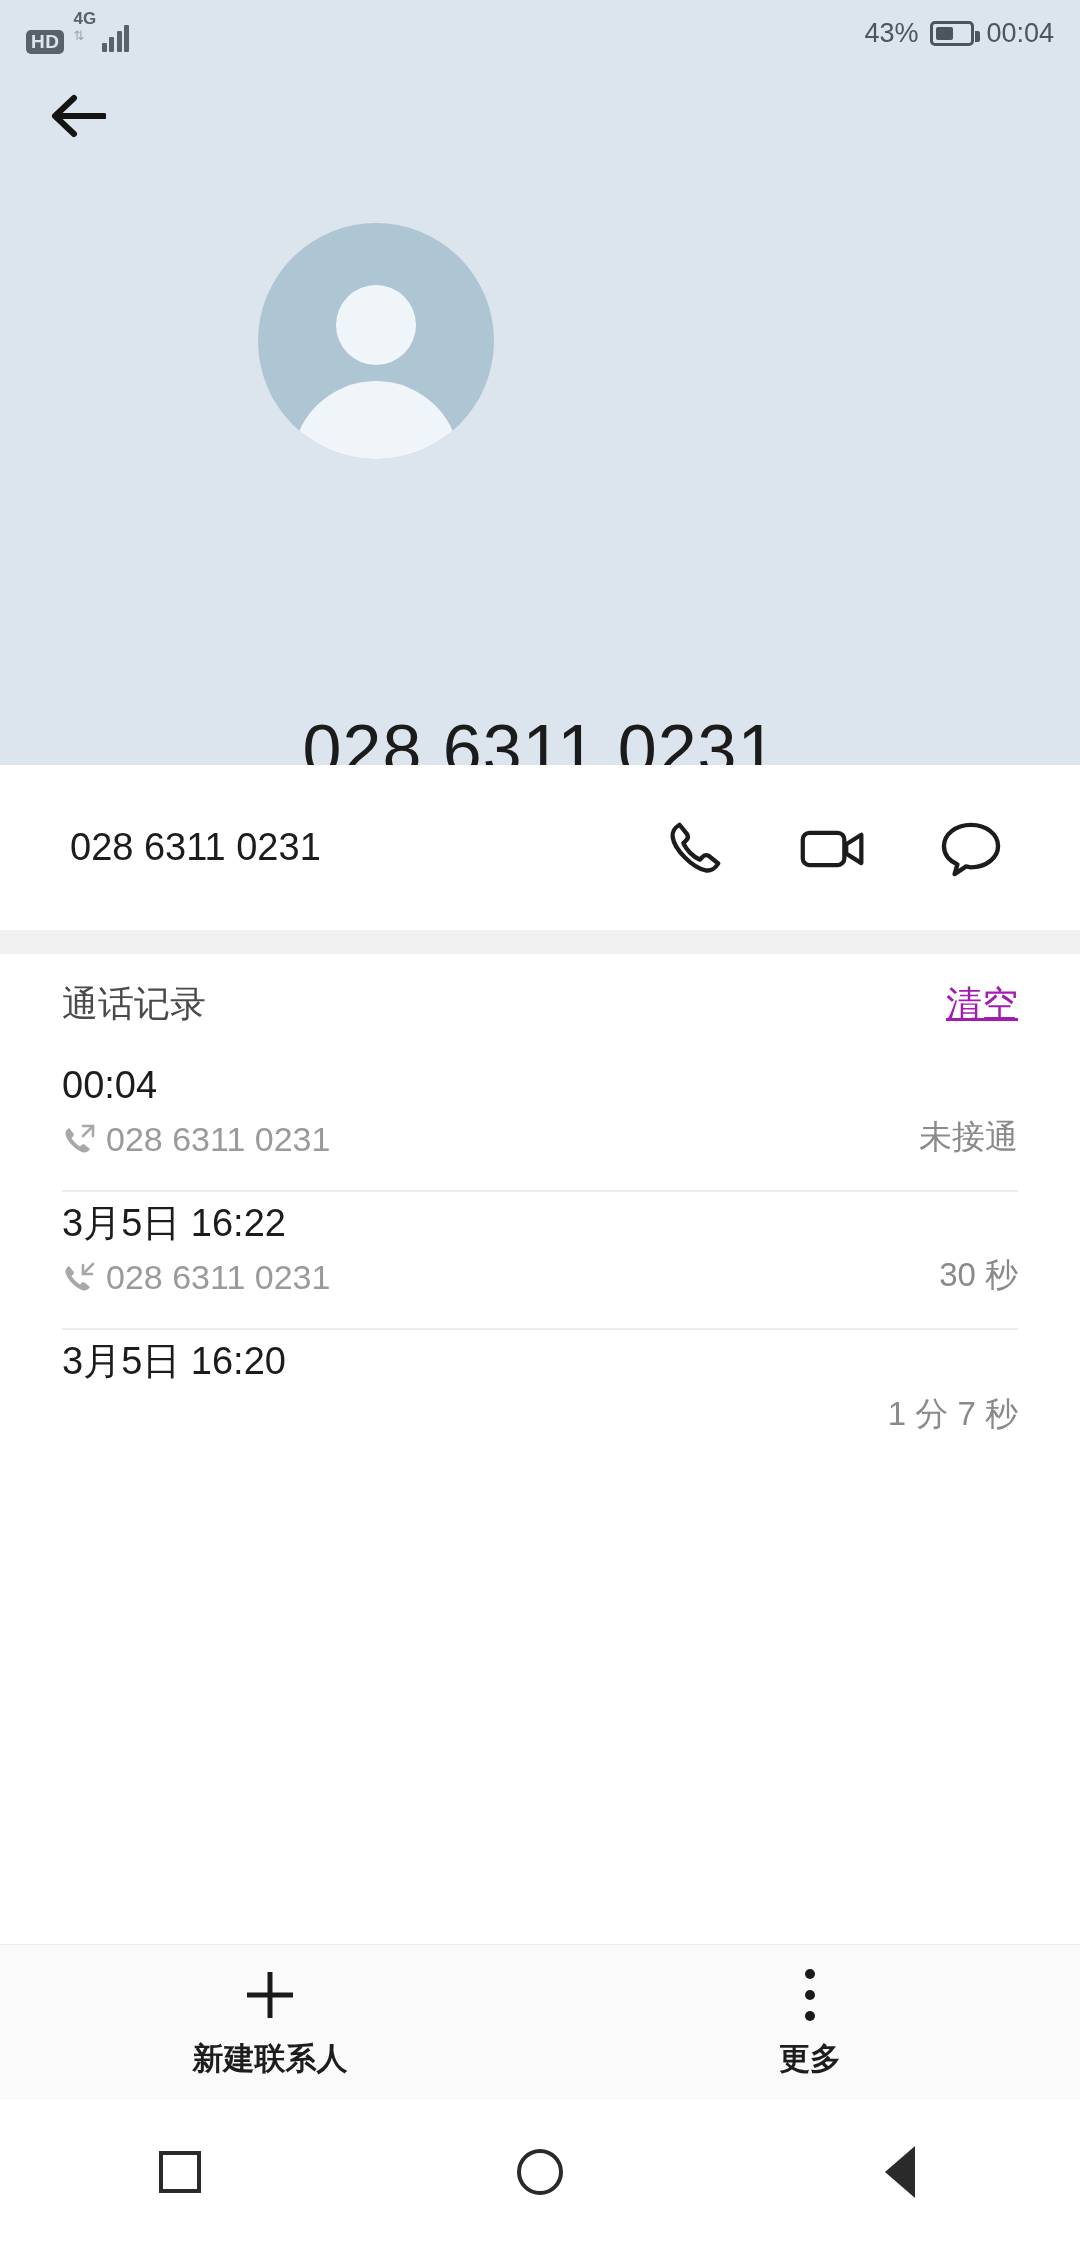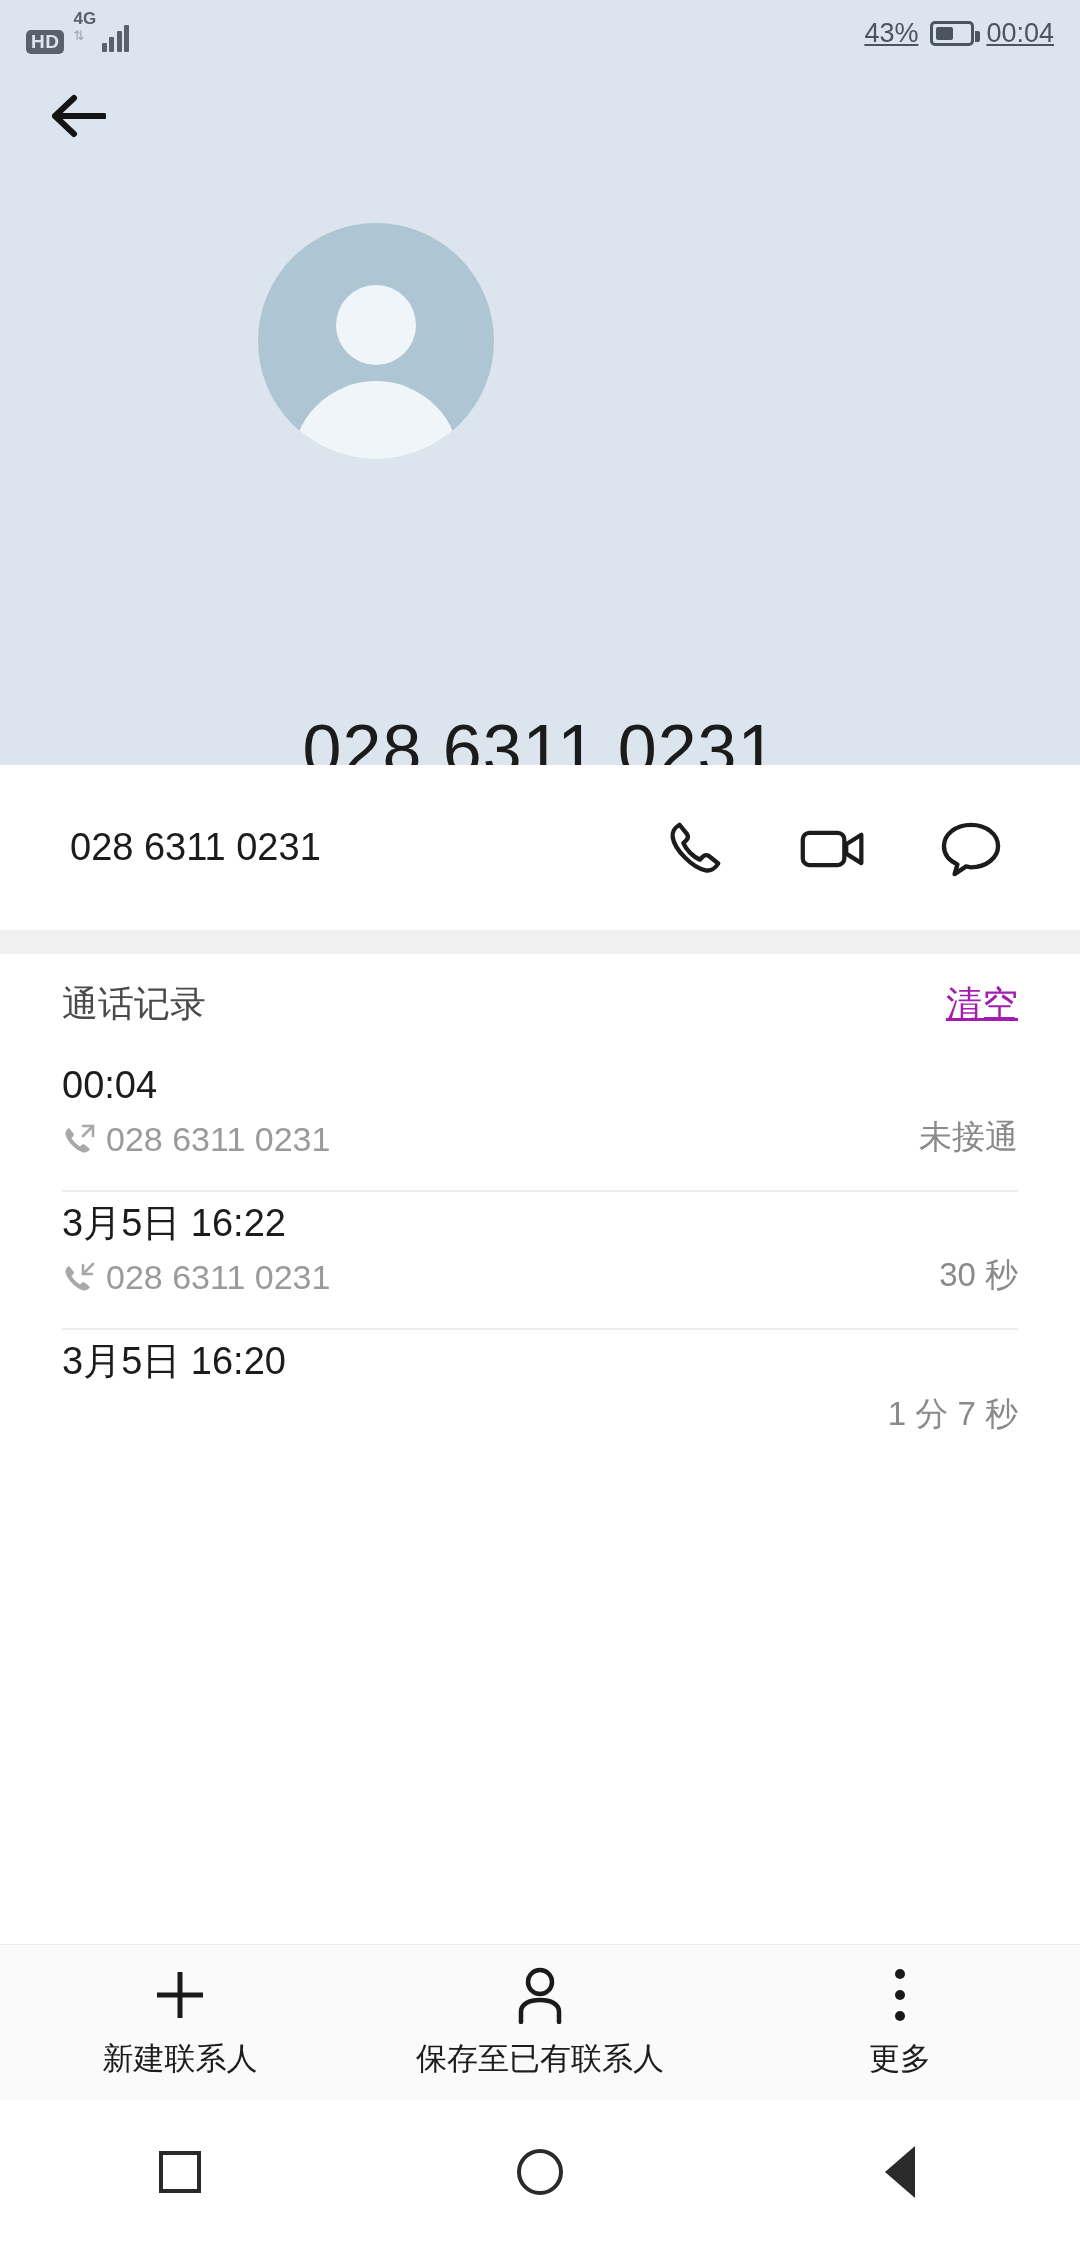--- a/index.html
+++ b/index.html
@@ -35,21 +35,21 @@
     position:absolute; left:0; top:17px; font-size:13px; color:#9aa6b2;
     line-height:1; letter-spacing:-1px;
   }
   .bars { position:absolute; right:0; bottom:2px; display:flex; align-items:flex-end; gap:2.5px; }
   .bars i { display:block; width:5px; background:#59626b; border-radius:1px; }
   .bars i:nth-child(1){height:9px;}
   .bars i:nth-child(2){height:15px;}
   .bars i:nth-child(3){height:21px;}
   .bars i:nth-child(4){height:27px;}
 
-  .sb-right { display:flex; align-items:center; gap:12px; color:#4b555f; font-size:27px;text-decoration:underline; }
+  .sb-right { display:flex; align-items:center; gap:12px; color:#4b555f; font-size:27px; }
   .batt {
     position:relative; width:44px; height:25px;
     border:3px solid #4b555f; border-radius:5px; display:flex; align-items:center;
   }
   .batt::after {
     content:""; position:absolute; right:-9px; top:7px;
     width:5px; height:11px; background:#4b555f; border-radius:0 2px 2px 0;
   }
   .batt-fill { height:13px; background:#4b555f; margin-left:3px; border-radius:2px; }
 
@@ -110,21 +110,21 @@
   .logrow:last-child { border-bottom:none; }
   .log-left { display:flex; flex-direction:column; }
   .log-time { font-size:38px; color:#1c1c1c; line-height:1.05; }
   .log-sub { display:flex; align-items:center; gap:10px; margin-top:14px; }
   .log-num { font-size:34px; color:#9a9a9a; }
   .log-right { margin-left:auto; font-size:33px; color:#8a8a8a; align-self:center; padding-top:18px; }
 
   
   .bottombar {
     position:absolute; left:0; top:1944px; width:1080px; height:156px;
-    background:#fafafa; display:flex; align-items:center; border-top:1px solid #ededed;
+    background:#fafafa; display:flex; align-items:center; border-top:1px solid #ededed;font-weight:bold;
   }
   .bb-item { flex:1; display:flex; flex-direction:column; align-items:center; gap:14px; }
   .bb-icon { height:58px; display:flex; align-items:center; justify-content:center; }
   .bb-label { font-size:31px; color:#1d1d1d; }
 
   
   .navbar {
     position:absolute; left:0; top:2100px; width:1080px; height:144px;
     background:#fff; display:flex; align-items:center;
   }
@@ -262,29 +262,20 @@
     <div class="bb-item">
       <span class="bb-icon">
         <svg width="58" height="58" viewBox="0 0 58 58">
           <path d="M29 6 L29 52 M6 29 L52 29" stroke="#1a1a1a" stroke-width="5" stroke-linecap="butt"></path>
         </svg>
       </span>
       <span class="bb-label">新建联系人</span>
     </div>
     <div class="bb-item">
       <span class="bb-icon">
-        <svg width="54" height="58" viewBox="0 0 54 58">
-          <circle cx="27" cy="16" r="12" fill="none" stroke="#1a1a1a" stroke-width="4.5"></circle>
-          <path d="M8 56 L8 46 C8 38 16 34 27 34 C38 34 46 38 46 46 L46 56" fill="none" stroke="#1a1a1a" stroke-width="4.5" stroke-linecap="round"></path>
-        </svg>
-      </span>
-      <span class="bb-label">保存至已有联系人</span>
-    </div>
-    <div class="bb-item">
-      <span class="bb-icon">
         <svg width="20" height="58" viewBox="0 0 20 58">
           <circle cx="10" cy="8" r="5" fill="#1a1a1a"></circle>
           <circle cx="10" cy="29" r="5" fill="#1a1a1a"></circle>
           <circle cx="10" cy="50" r="5" fill="#1a1a1a"></circle>
         </svg>
       </span>
       <span class="bb-label">更多</span>
     </div>
   </div>
 

